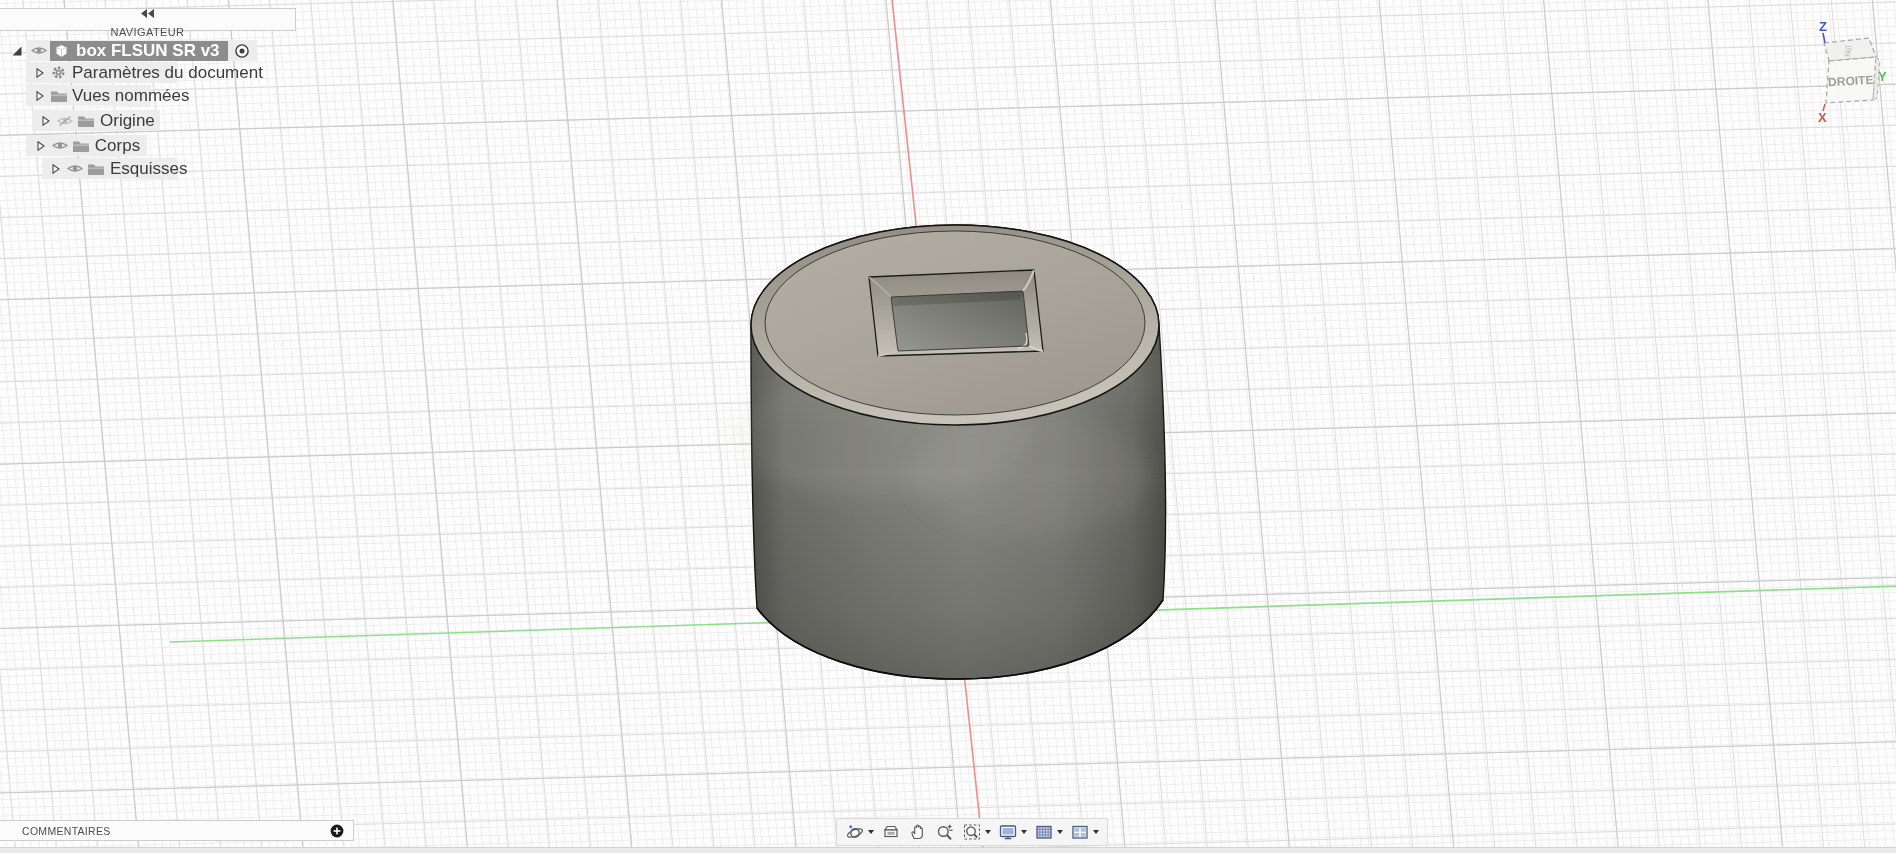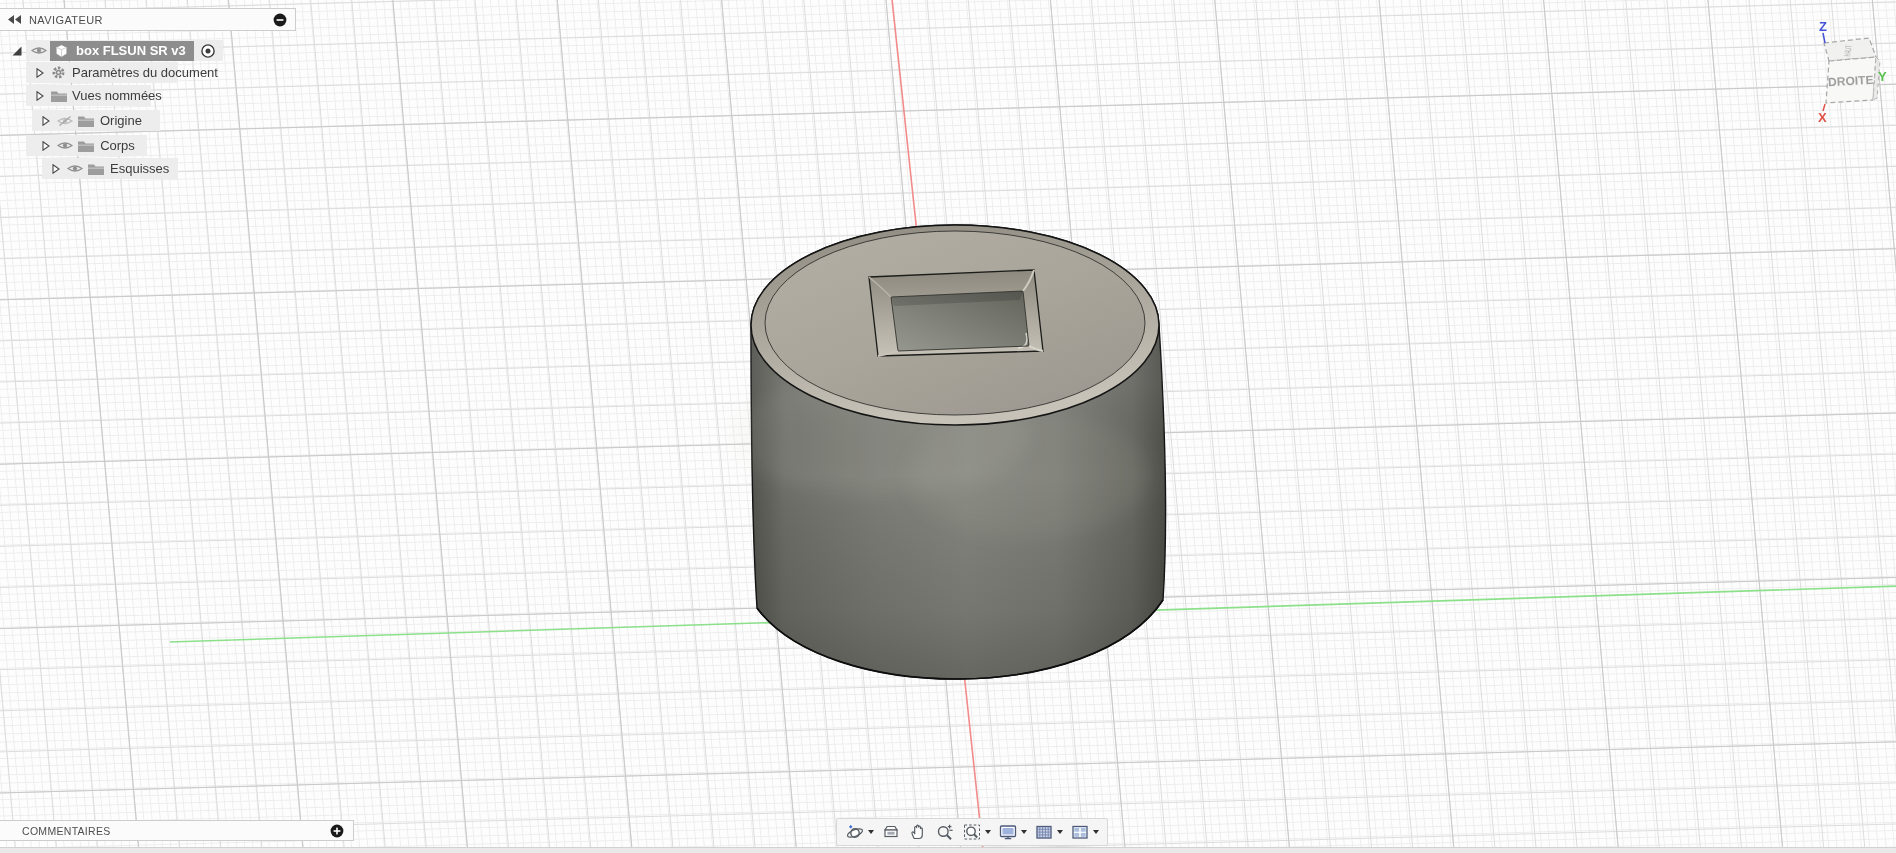--- a/index.html
+++ b/index.html
@@ -17,27 +17,27 @@
       linear-gradient(to right,#ededed 1px,transparent 1px),
       linear-gradient(to bottom,#ededed 1px,transparent 1px);
     background-size:164px 164px,164px 164px,41px 41px,41px 41px,8.2px 8.2px,8.2px 8.2px;
     transform:matrix(1,-0.027,0.088,1,0,0);}
 
   .scene{position:absolute;left:0;top:0;}
 
   
   .nav-header{position:absolute;left:0;top:8px;width:296px;height:23px;background:#fbfbfb;
     border:1px solid #cdcdcd;border-left:none;display:flex;align-items:center;gap:8px;
-    padding:0 8px;box-sizing:border-box;}
+    padding:0 8px;box-sizing:border-box;flex-direction:column;}
   .nav-title{font-size:11px;color:#4e4e4e;letter-spacing:.4px;flex:1;}
   .panel-bar-btn{display:flex;align-items:center;cursor:pointer;}
   .tree-row{position:absolute;display:flex;align-items:center;height:21px;}
   .chip{display:flex;align-items:center;height:21px;background:rgba(236,236,236,.96);
         padding:0 6px 0 4px;box-sizing:border-box;}
-  .row-label{font-size:13px;color:#3c3c3c;white-space:nowrap;margin-left:6px;}
+  .row-label{font-size:17px;color:#3c3c3c;white-space:nowrap;margin-left:6px;}
   .sel-chip{display:flex;align-items:center;height:20px;background:#8d8d8d;padding:0 8px 0 3px;margin-left:3px;}
   .sel-chip .row-label{color:#ffffff;font-weight:bold;}
   .arrow{margin:0 2px 0 6px;display:flex;}
   .icn{display:flex;margin-left:5px;}
 
   
   .comments-bar{position:absolute;left:0;top:820px;width:354px;height:21px;background:#fbfbfb;
     border:1px solid #cdcdcd;border-left:none;display:flex;align-items:center;
     padding:0 9px 0 22px;box-sizing:border-box;}
   .comments-title{font-size:10.5px;color:#4e4e4e;letter-spacing:.3px;flex:1;}

